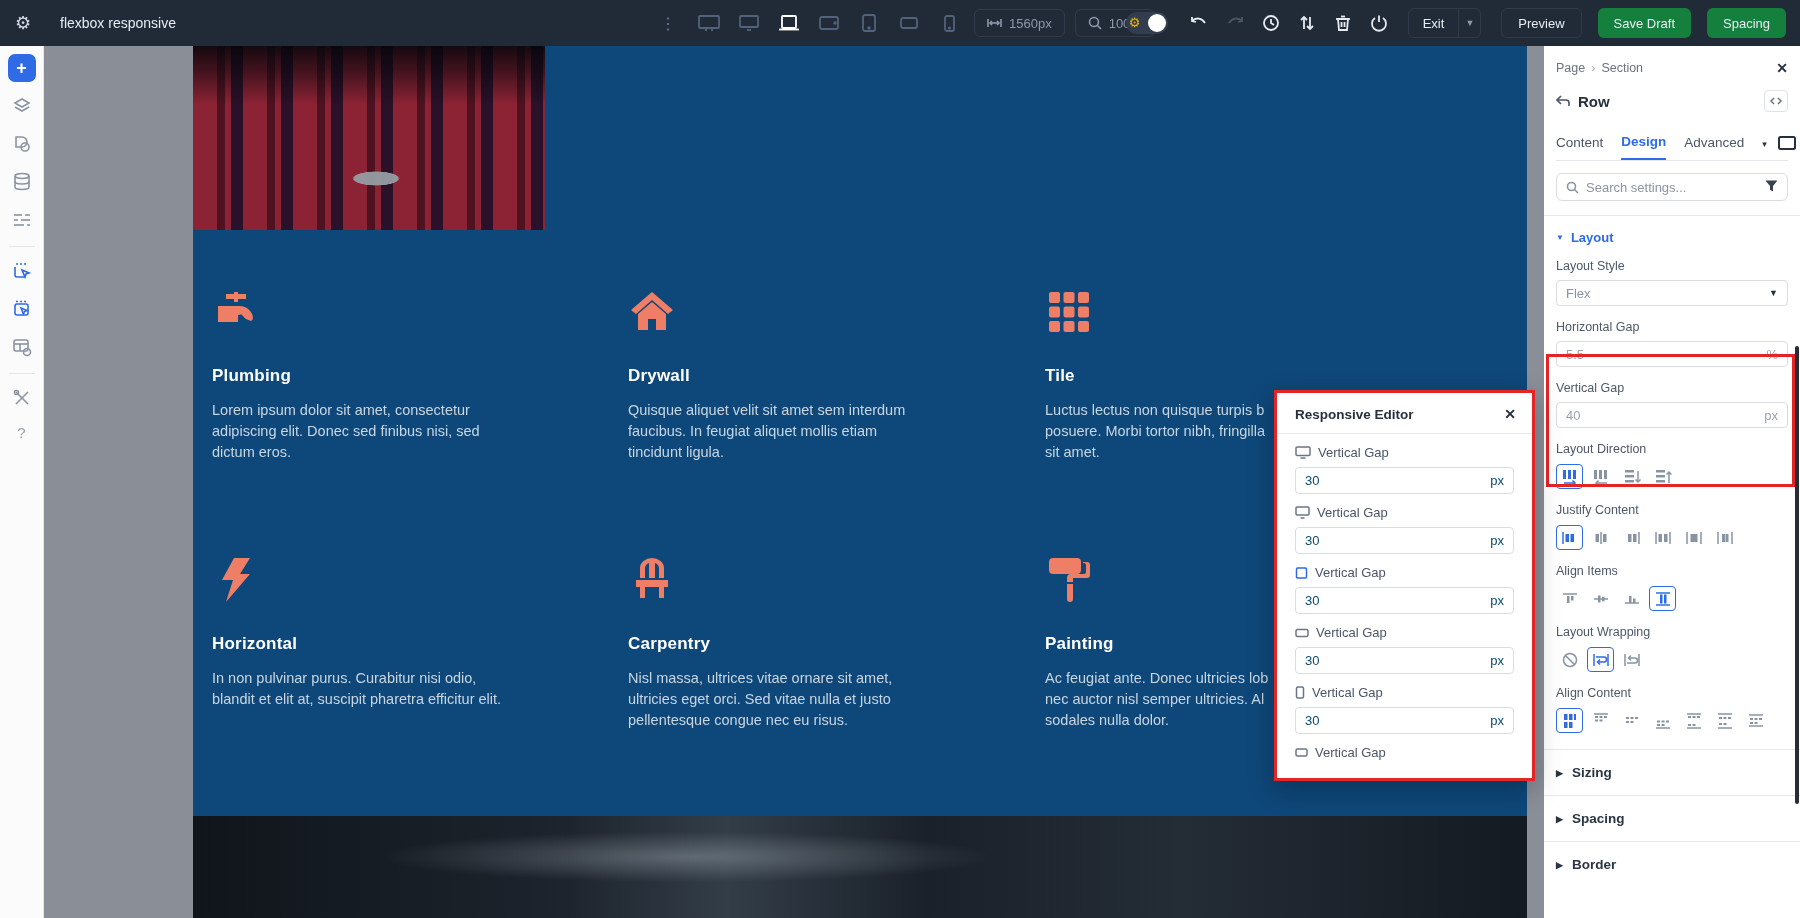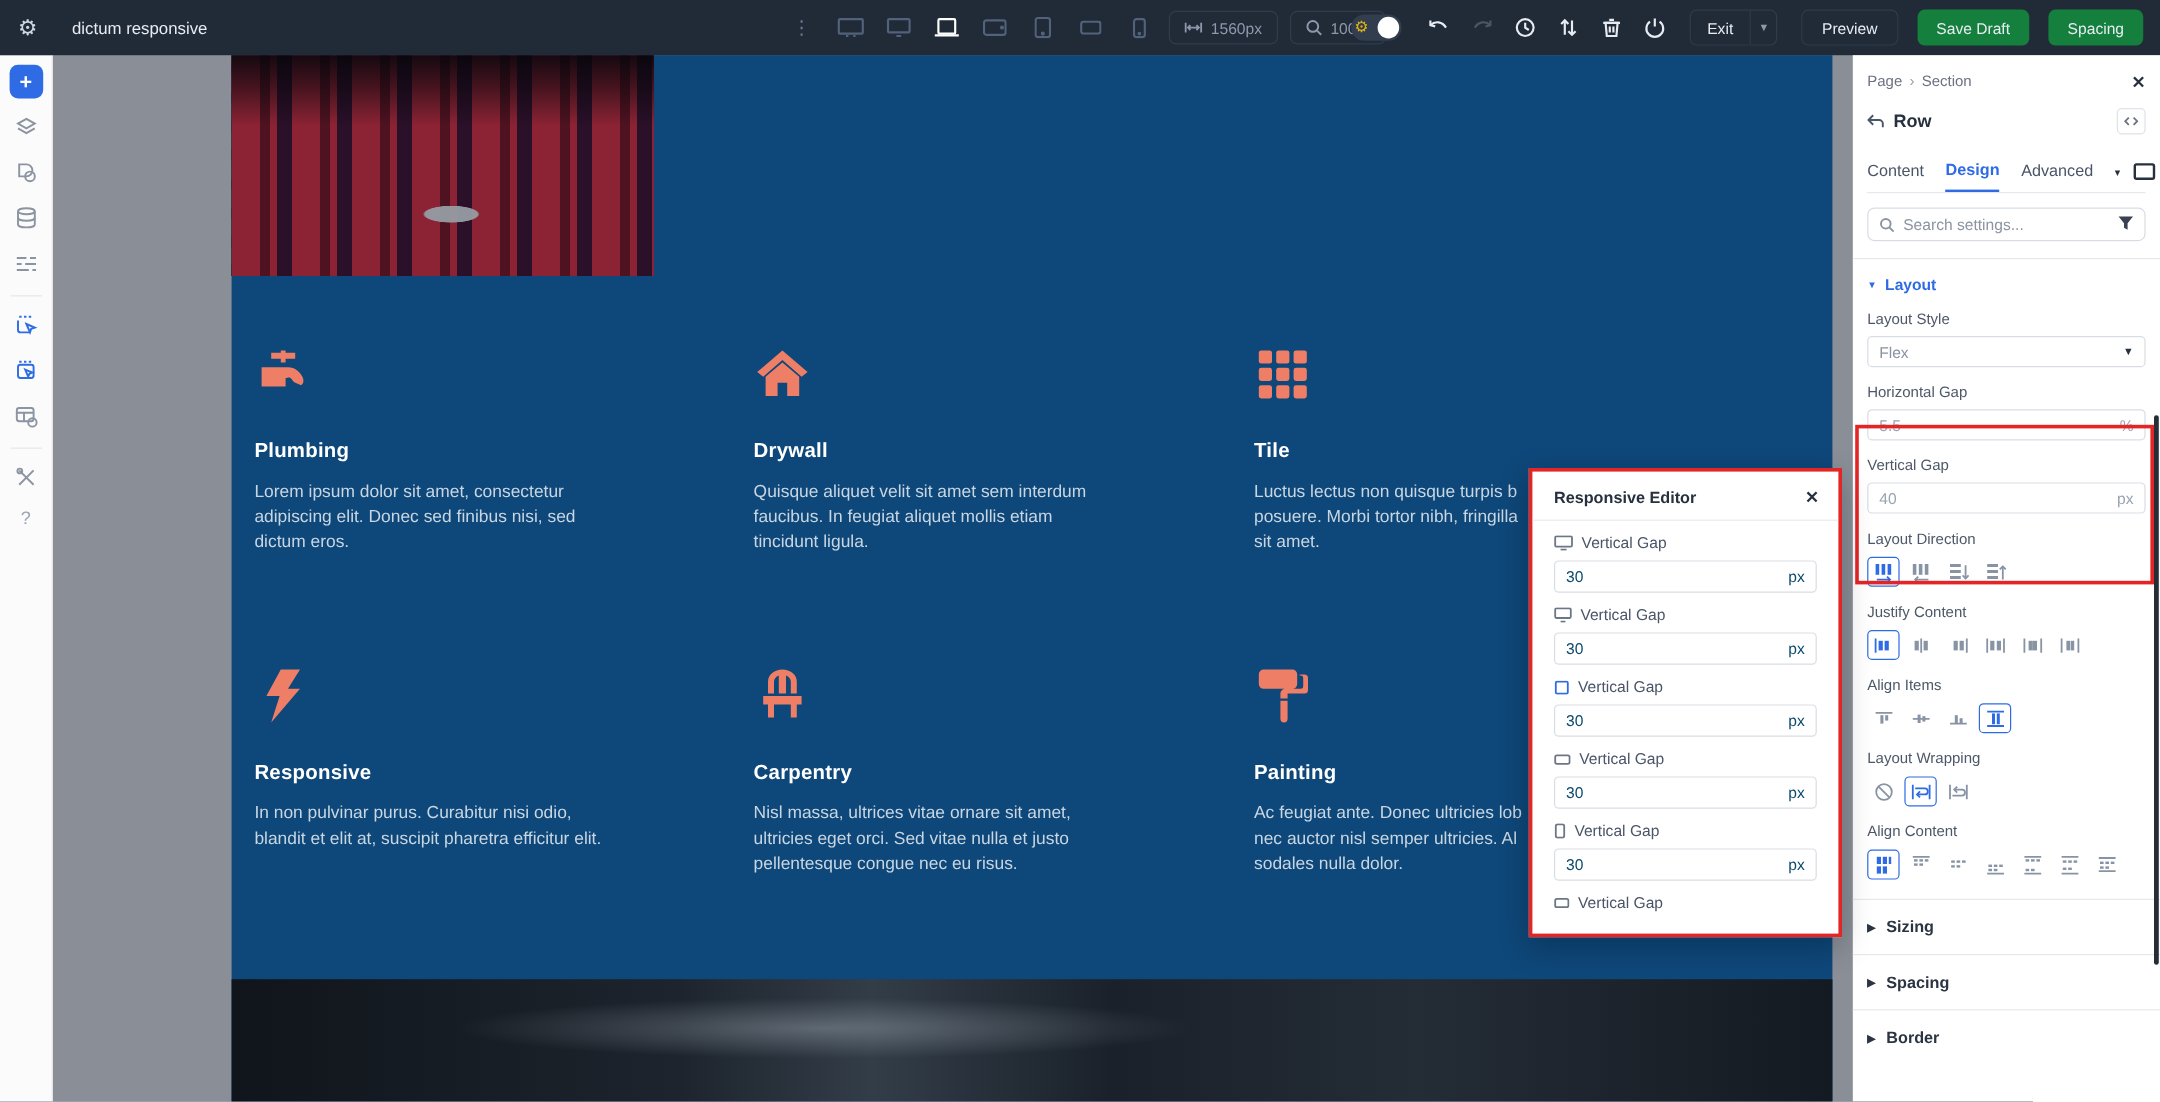--- a/index.html
+++ b/index.html
@@ -114,21 +114,21 @@
   .hl-red { position:absolute; left:2px; top:308px; width:249px; height:133px; border:3px solid #e42525; pointer-events:none; z-index:5; }
   .pan-scroll { position:absolute; right:1px; top:300px; width:4px; height:458px; background:#272d36; border-radius:2px; cursor:grab; }
 </style>
 </head>
 <body>
 
 <div class="stage">
 
   <div class="topbar">
     <div class="tb-gear">⚙</div>
-    <div class="tb-title">dictum responsive</div>
+    <div class="tb-title">flexbox responsive</div>
 
     <div class="tb-center">
       <div class="tb-dots">⋮</div>
       <div class="dev">
         <svg width="24" height="20" viewBox="0 0 24 20">
             <rect x="2" y="3" width="20" height="12" rx="1"></rect>
             <line x1="8" y1="17" x2="10" y2="17"></line>
             <line x1="14" y1="17" x2="16" y2="17"></line>
           </svg>
       </div>
@@ -360,21 +360,21 @@
 posuere. Morbi tortor nibh, fringilla
 sit amet.</p>
       </div>
 
       <div class="card" style="left:19px; top:510px;">
         <div class="cicon">
           <svg width="48" height="48" viewBox="0 0 48 48">
               <path d="M22 2 L38 2 L28 18 L38 18 L14 46 L21 24 L10 24 Z"></path>
             </svg>
         </div>
-        <h3>Responsive</h3>
+        <h3>Horizontal</h3>
         <p>In non pulvinar purus. Curabitur nisi odio,
 blandit et elit at, suscipit pharetra efficitur elit.</p>
       </div>
 
       <div class="card" style="left:435px; top:510px;">
         <div class="cicon">
           <svg width="48" height="48" viewBox="0 0 48 48">
               <path d="M12 22 V12 a12 10 0 0 1 24 0 V22 h-5 V12 a7 6 0 0 0 -4 -5 v15 h-6 V7 a7 6 0 0 0 -4 5 v10 z M8 24 h32 v7 h-4 v11 h-5 v-11 h-14 v11 h-5 v-11 h-4 z"></path>
             </svg>
         </div>

